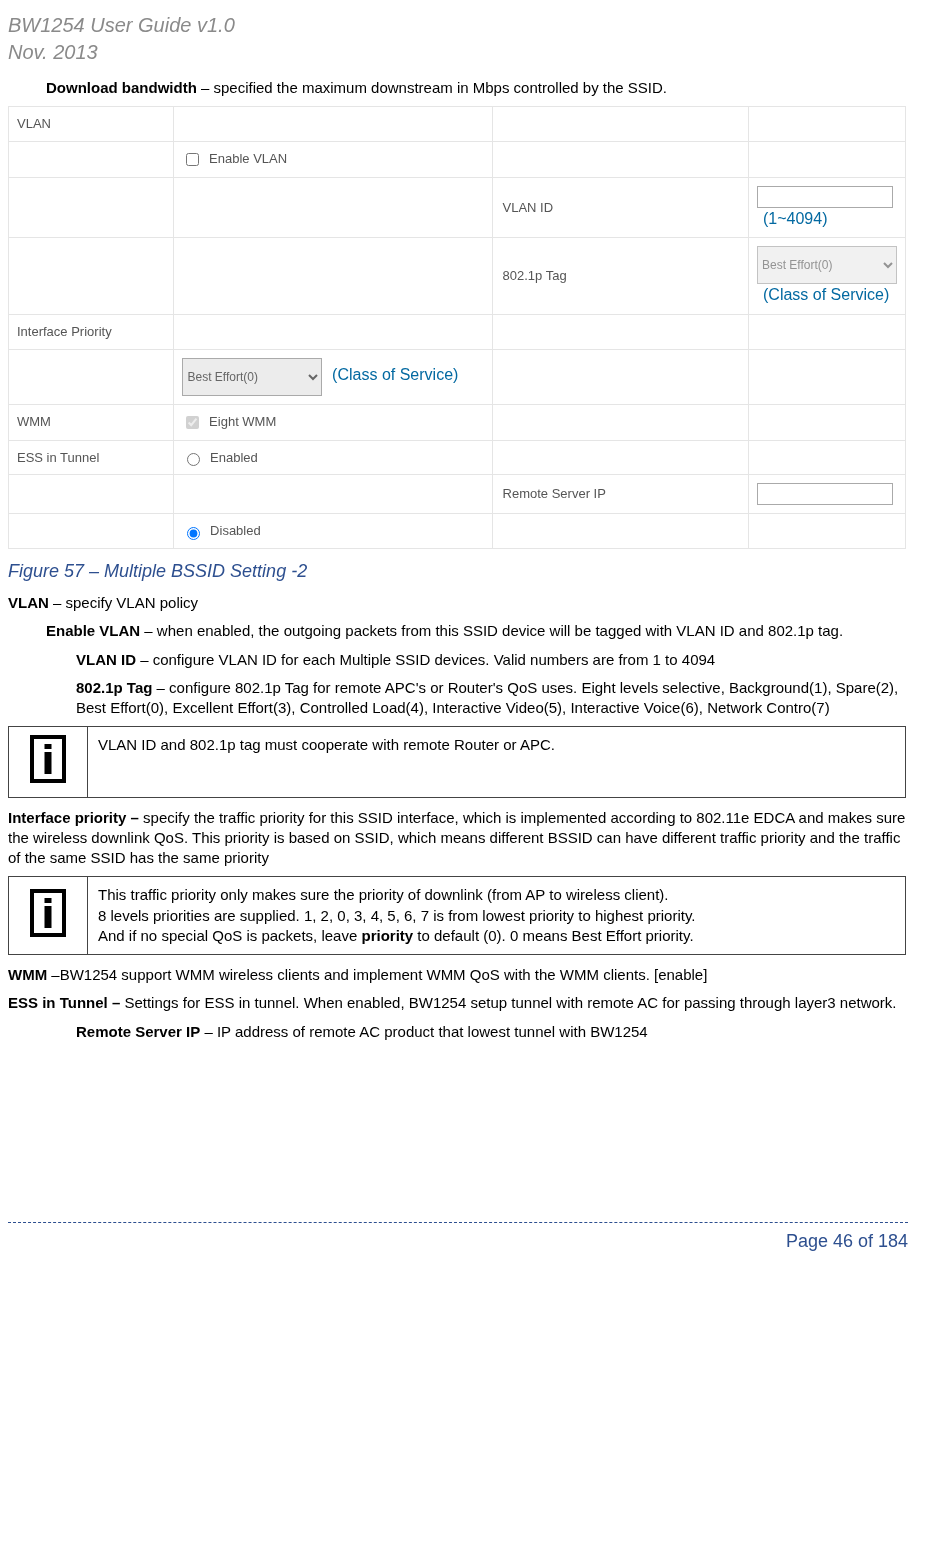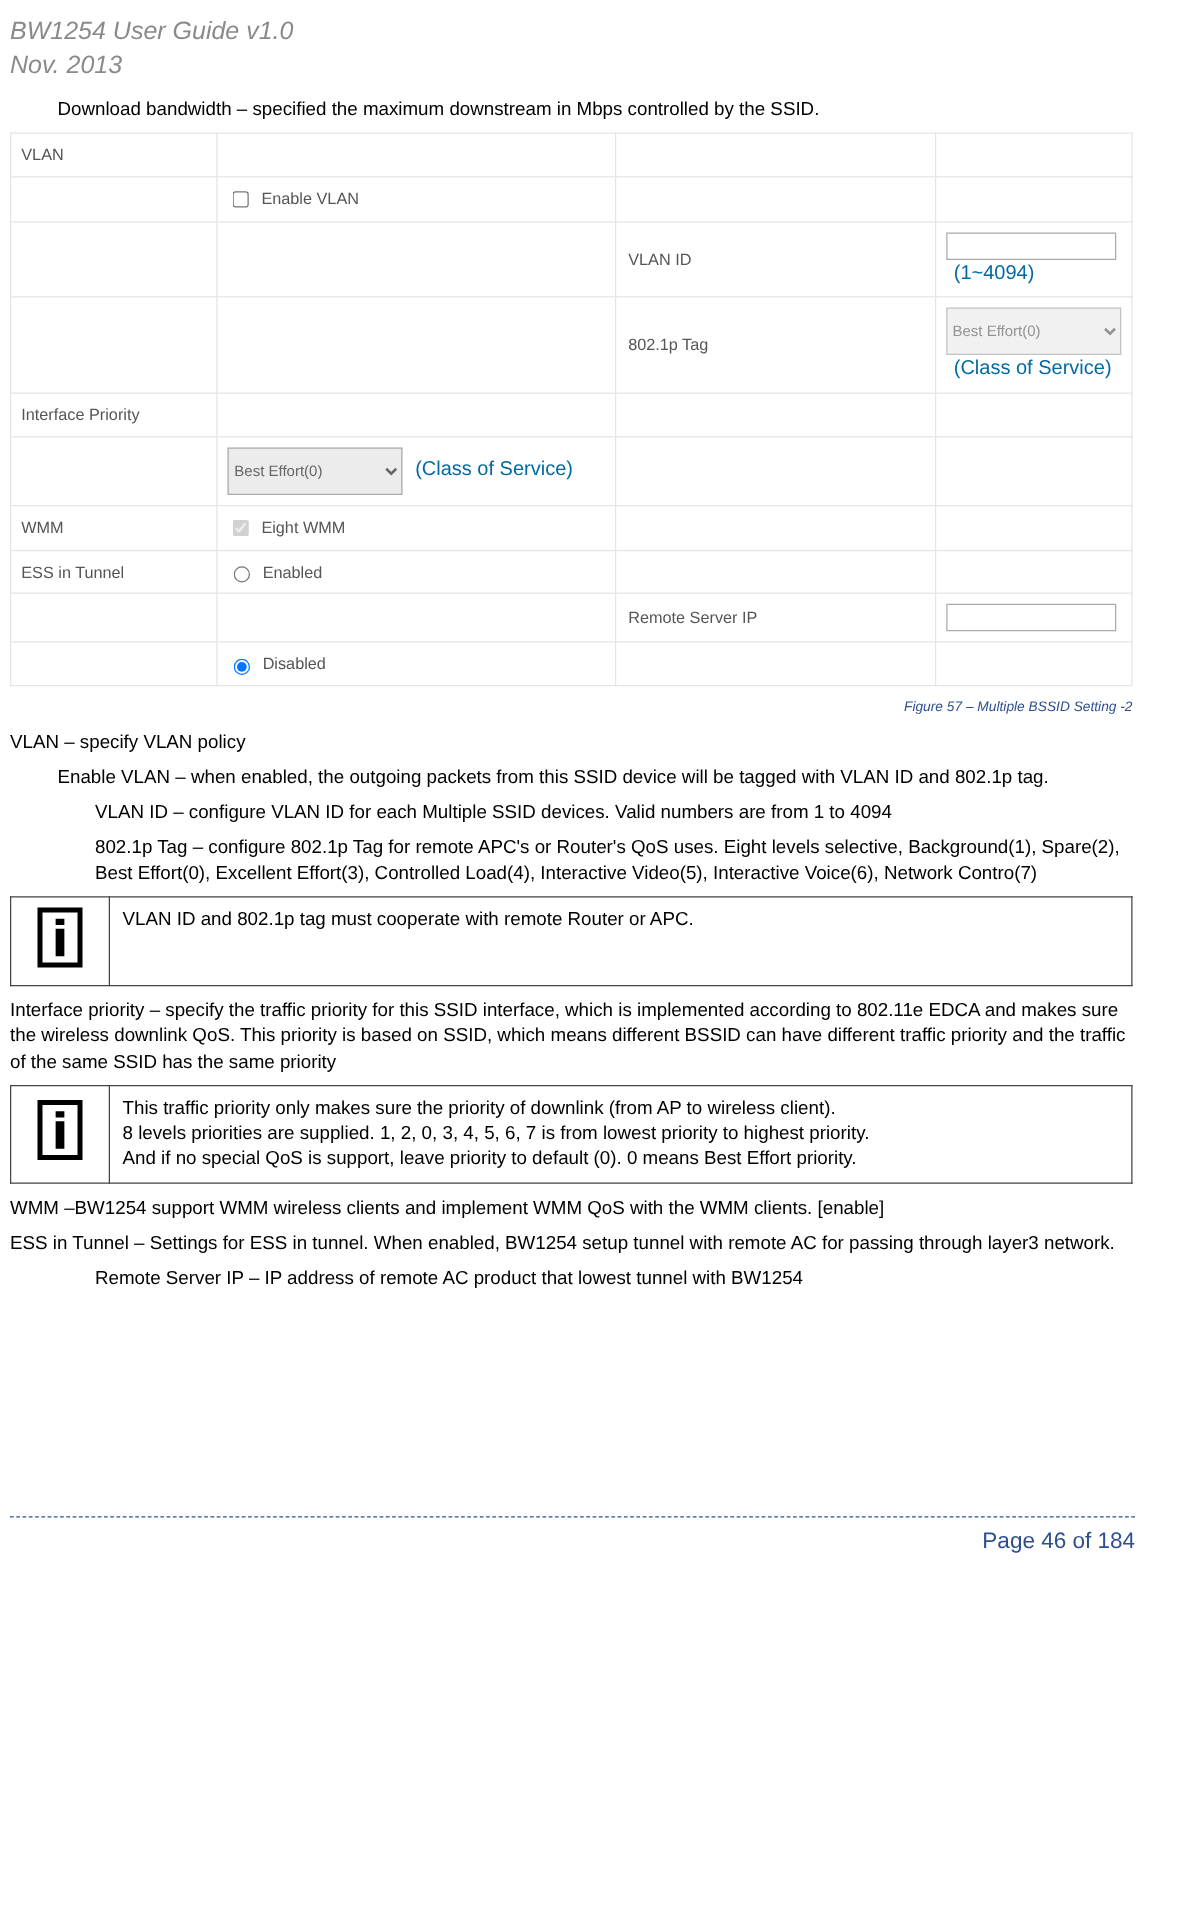--- a/index.html
+++ b/index.html
@@ -23,21 +23,21 @@
     padding: 0 8px 12px 8px;
     font-size: 20px;
     flex-direction: column;
   }
   .content {
     padding: 0 10px 0 8px;
   }
   .ind1 { padding-left: 38px; }
   .ind2 { padding-left: 68px; }
   p { margin: 0 0 8px 0; }
-  b { font-weight: normal; }
+  b { font-weight: bold; }
 
   
   .settings {
     width: 100%;
     border-collapse: collapse;
     font-size: 13px;
     color: #555;
     margin-top: 4px;
     border: 1px solid #e5e5e5;
   }
@@ -56,23 +56,22 @@
      width: 140px; height:38px; border:1px solid #aaa; background:#ececec; color:#666; vertical-align:middle;
      font-size:12px;
   }
   .settings input[type=checkbox],
   .settings input[type=radio]{ vertical-align:middle; margin-right:6px; }
   .cos { color:#0369a1; font-size:16px; margin-left:6px; }
 
   .figcap {
     font-style: italic;
     color:#2d4f8f;
-    font-size: 11px;
+    font-size: 18px;
     margin: 10px 0 10px 0;
-    text-align: right;
   }
 
   
   .infobox {
     width: 100%;
     border-collapse: collapse;
     border: 1px solid #444;
     margin: 6px 0 10px 0;
   }
   .infobox td {
@@ -252,21 +251,21 @@
       <b>Interface priority – </b><span>specify the traffic priority for this SSID interface, which is implemented according to 802.11e EDCA and makes sure the wireless downlink QoS. This priority is based on SSID, which means different BSSID can have different traffic priority and the traffic of the same SSID has the same priority</span>
     </p>
 
     <table class="infobox">
       <tbody>
           <tr>
         <td class="icon"><span class="i-box"></span></td>
         <td>
           <span>This traffic priority only makes sure the priority of downlink (from AP to wireless client).</span><br>
           <span>8 levels priorities are supplied. 1, 2, 0, 3, 4, 5, 6, 7 is from lowest priority to highest priority.</span><br>
-          <span>And if no special QoS is support, leave </span><b>priority</b><span> to default (0). 0 means Best Effort priority.</span>
+          <span>And if no special QoS is packets, leave </span><b>priority</b><span> to default (0). 0 means Best Effort priority.</span>
         </td>
       </tr>
     </tbody>
       </table>
 
     <p>
       <b>WMM </b><span>–BW1254 support WMM wireless clients and implement WMM QoS with the WMM clients. [enable]</span>
     </p>
 
     <p>

